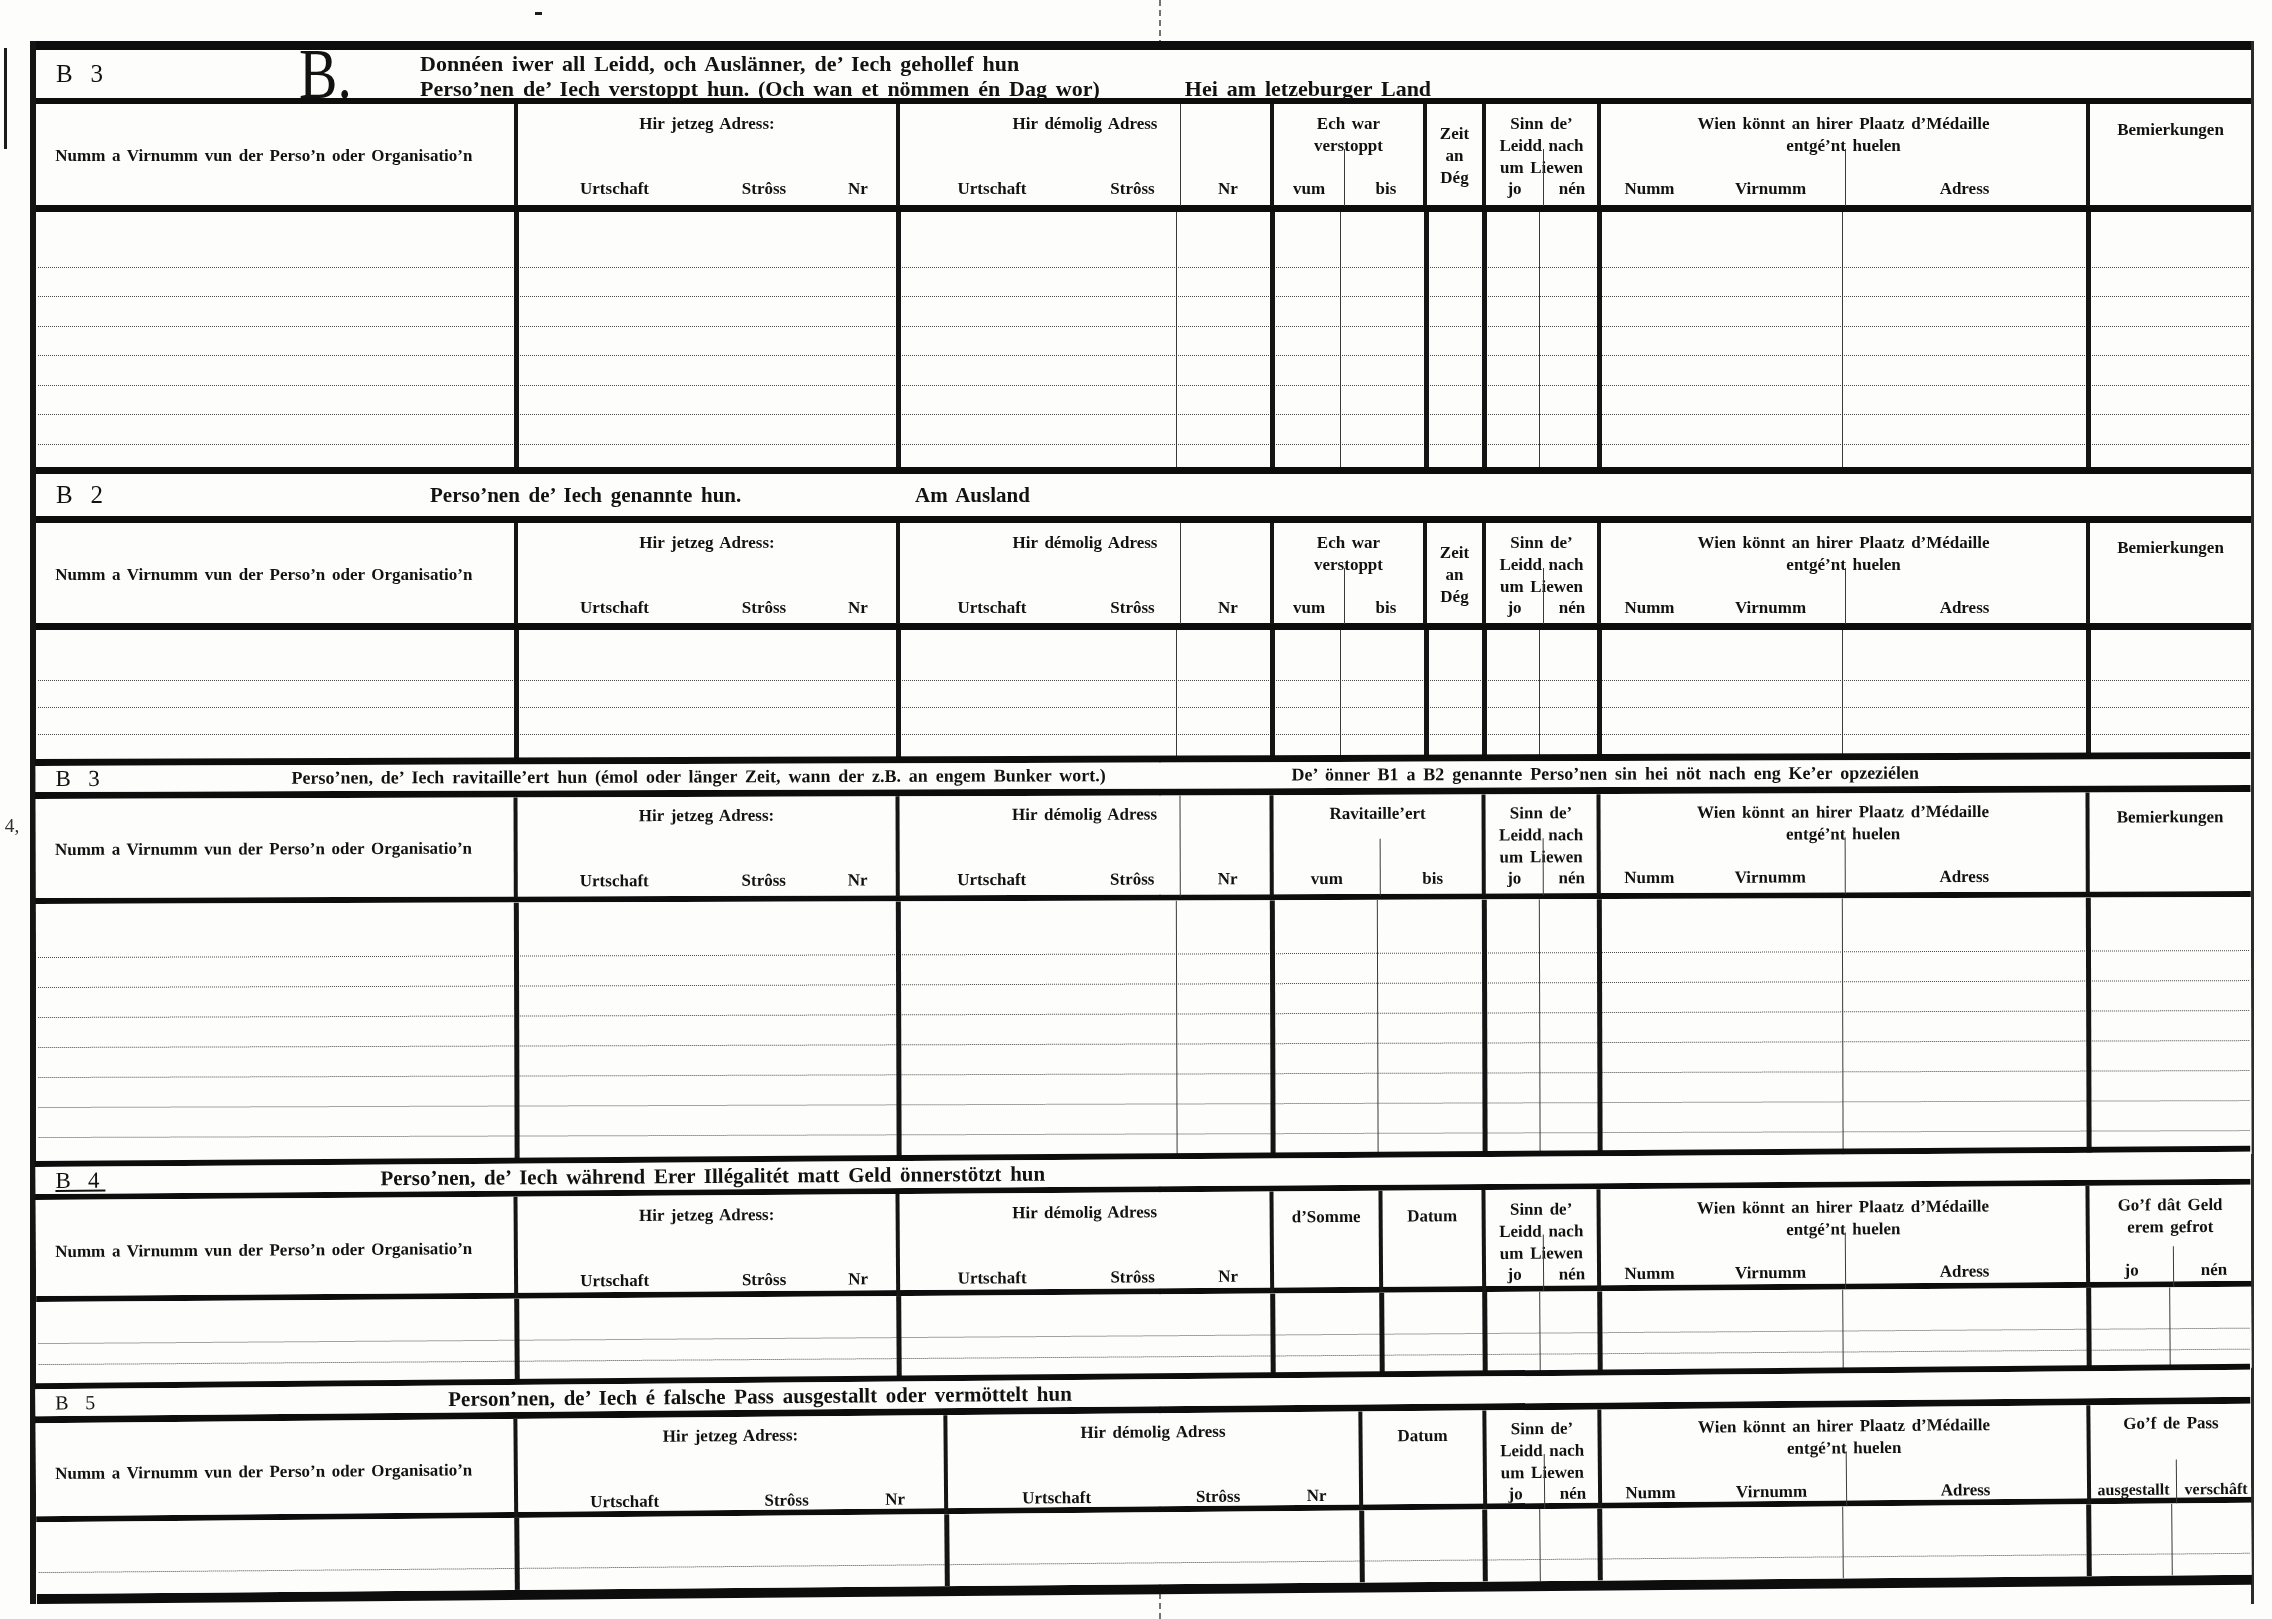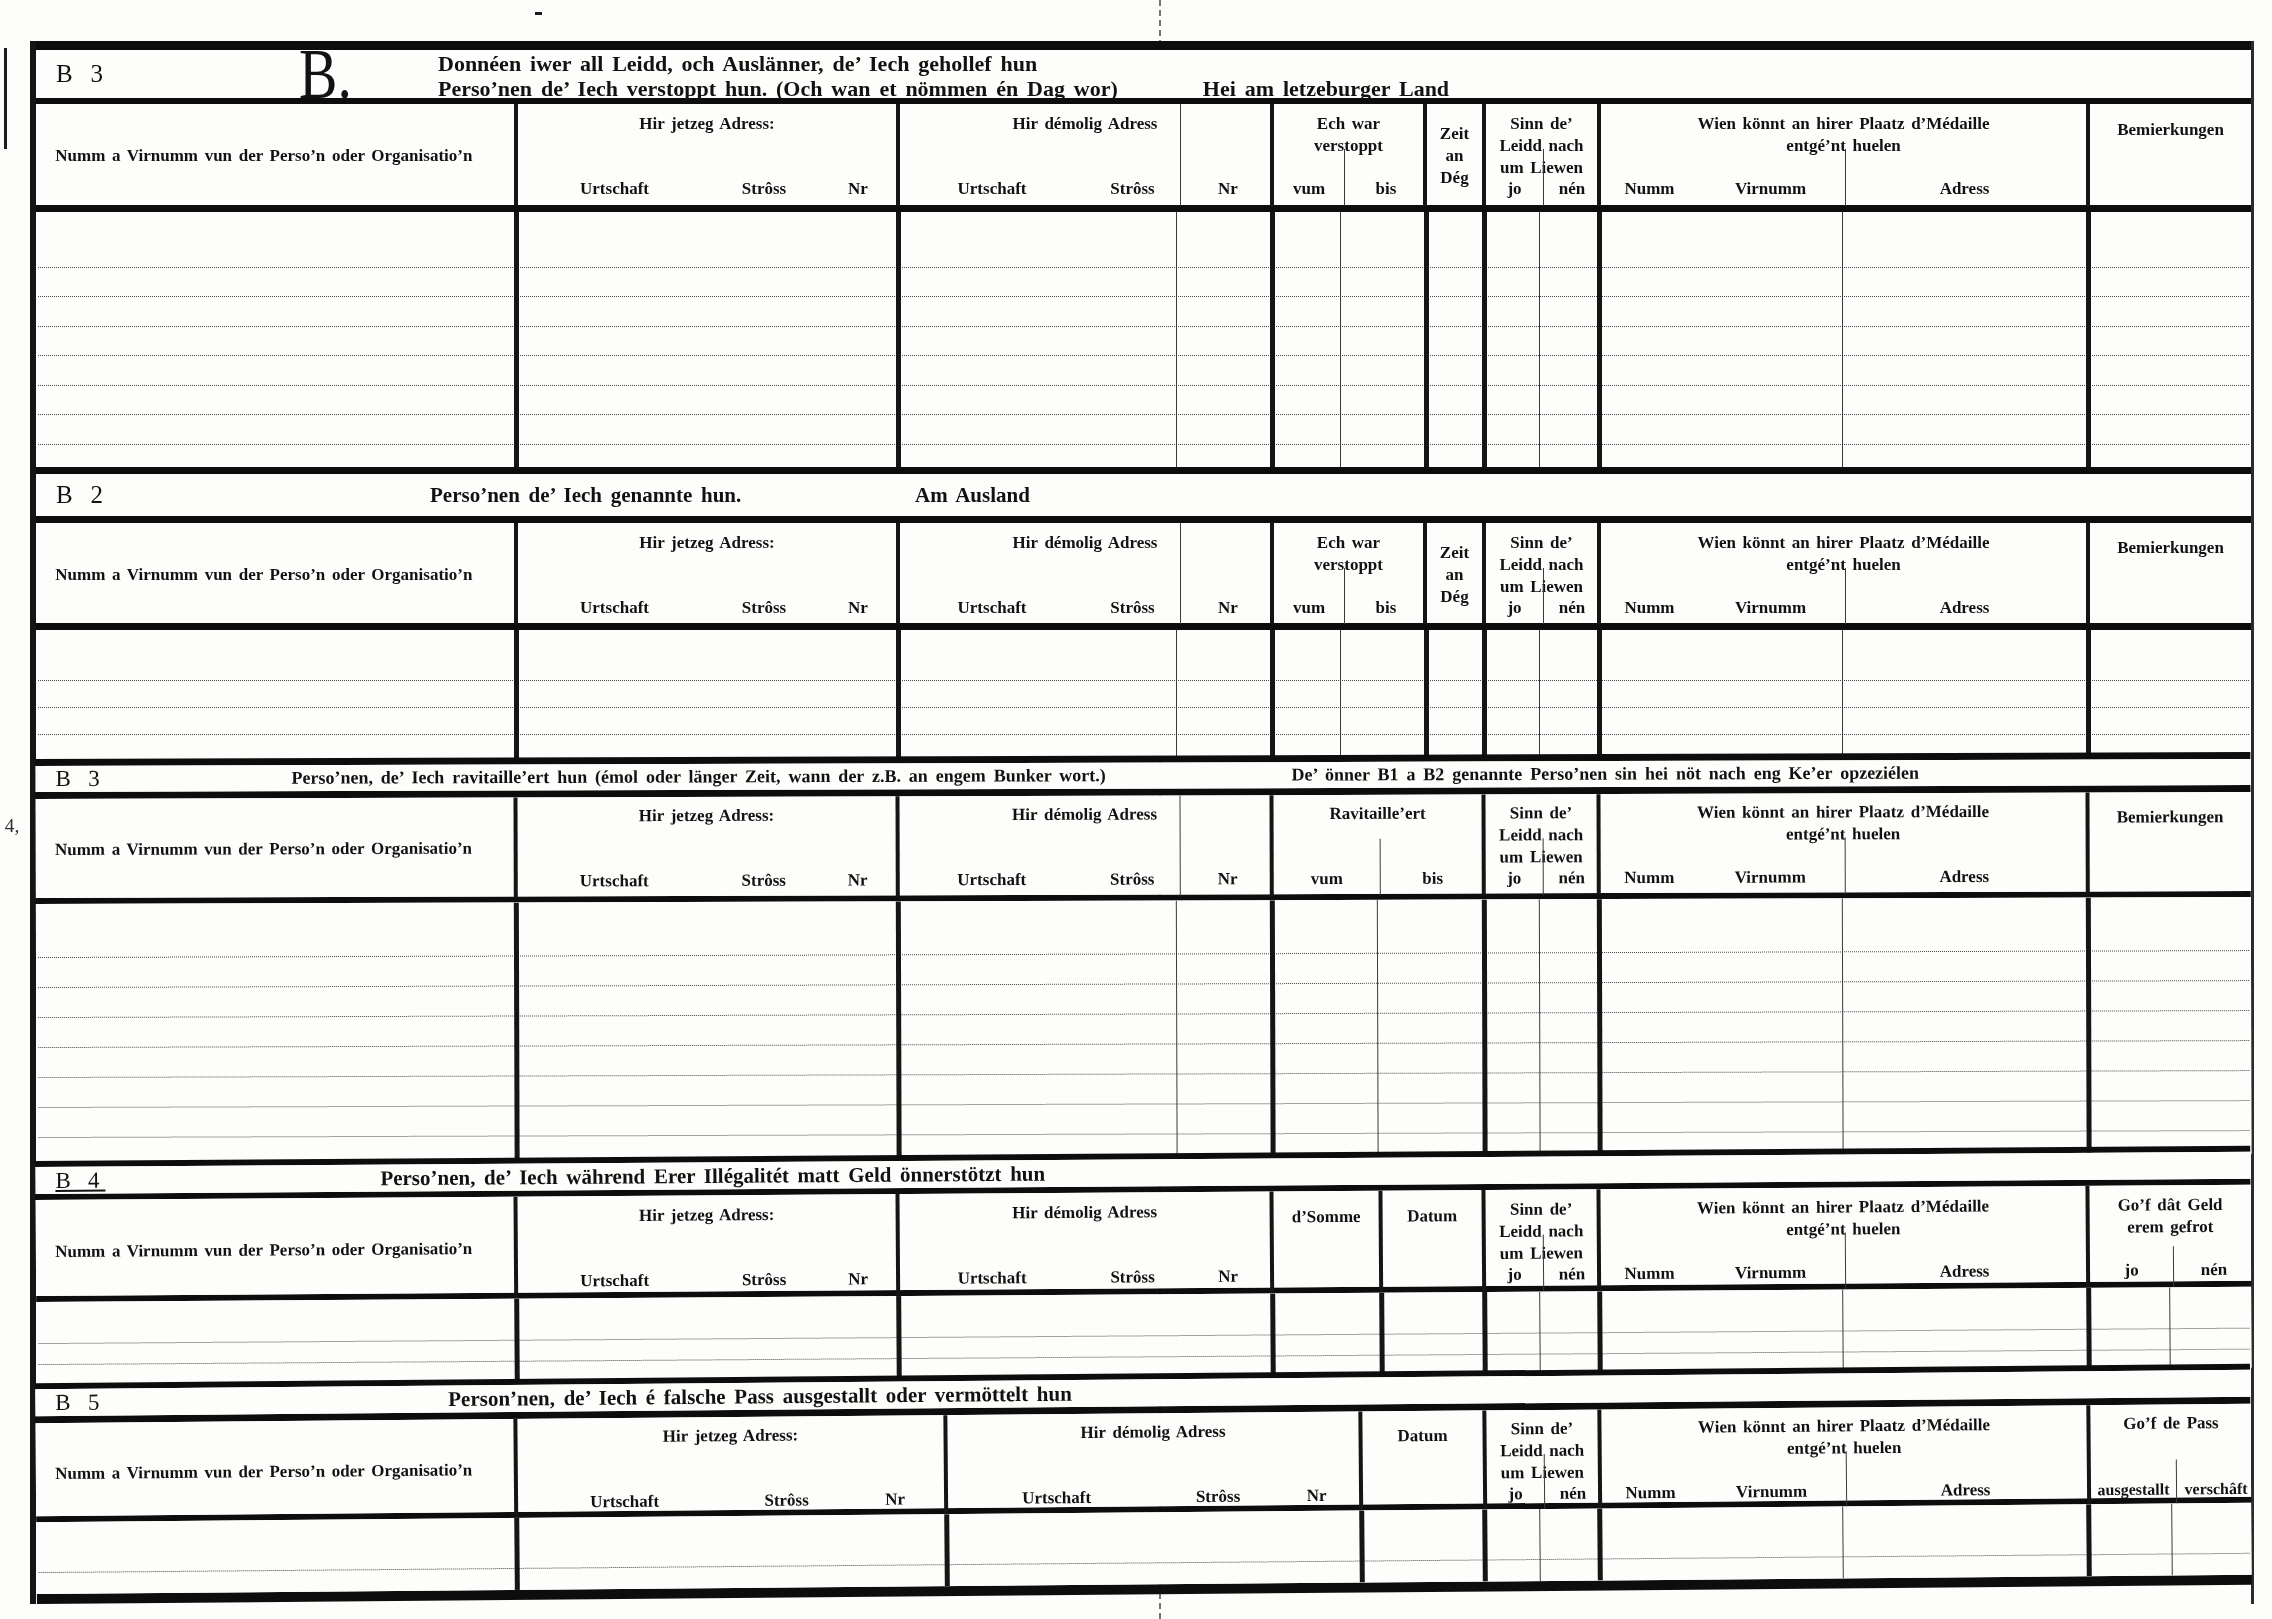--- a/index.html
+++ b/index.html
@@ -13,21 +13,21 @@
   .grp{transform-origin:14.5px 50%;}
   .g3{transform:rotate(-0.18deg);}
   .g4{transform:rotate(-0.40deg);}
   .g5{transform:rotate(-0.50deg);}
 
   .titlerow{position:relative;background:#fdfdfb;}
   .sid{position:absolute;left:20px;top:50%;transform:translateY(-50%);
        font-size:25px;letter-spacing:5.8px;white-space:nowrap;}
   .bigb{position:absolute;left:263px;top:-6.8px;font-size:72px;line-height:62px;
         font-weight:400;transform:scaleX(.8);transform-origin:left center;}
-  .tblock{position:absolute;left:402px;top:1px;font-weight:700;font-size:22px;
+  .tblock{position:absolute;left:384px;top:1px;font-weight:700;font-size:22px;
           line-height:25px;word-spacing:3.4px;white-space:nowrap;}
   .tnote{margin-left:85px;}
   .tsingle{position:absolute;top:50%;transform:translateY(-50%);font-weight:700;
            font-size:21px;word-spacing:3.4px;white-space:nowrap;}
   .t-sm{font-size:18px;}
 
   .hrow{display:grid;position:relative;background:#fdfdfb;}
   .hc{position:relative;border-left:4.8px solid #151515;box-sizing:border-box;
       display:flex;flex-direction:column;justify-content:space-between;
       padding:8.7px 0 6.8px;font-weight:700;}
@@ -415,21 +415,21 @@
         <i class="vt full" style="left:1503px;"></i>
         <i class="vt full" style="left:1806px;"></i>
         <i class="vt full" style="left:2133px;"></i>
       </div>
     </div>
 
     <div class="grp g5">
       <div class="bar h13"></div>
 
       <div class="titlerow" style="height:27px;">
-        <span class="sid" style="font-size:23px;">B 5</span>
+        <span class="sid" style="font-size:20px;">B 5</span>
         <span class="tsingle" style="left:413px;">Person’nen, de’ Iech é falsche Pass ausgestallt oder vermöttelt hun</span>
       </div>
 
       <div class="bar h13"></div>
 
       <div class="hrow" style="grid-template-columns:478px 430px 415px 124px 115px 489px 165px;height:93px;">
         <div class="hc cName">
           <div class="hlabel">Numm a Virnumm vun der Perso’n oder Organisatio’n</div>
         </div>
         <div class="hc">

